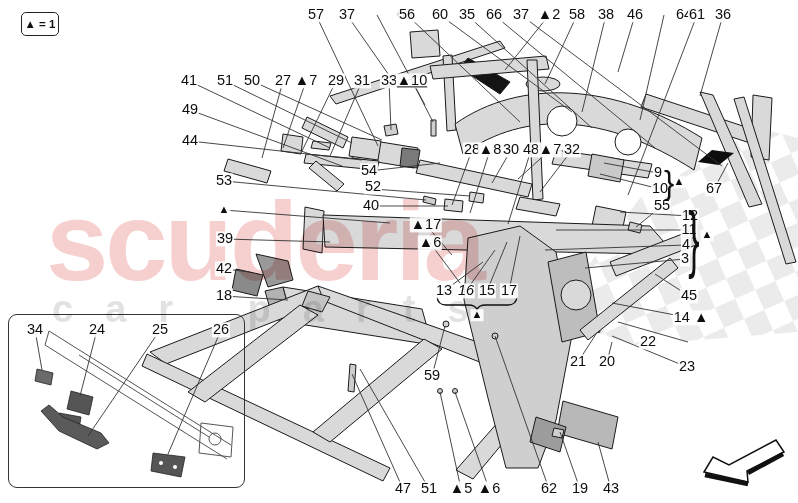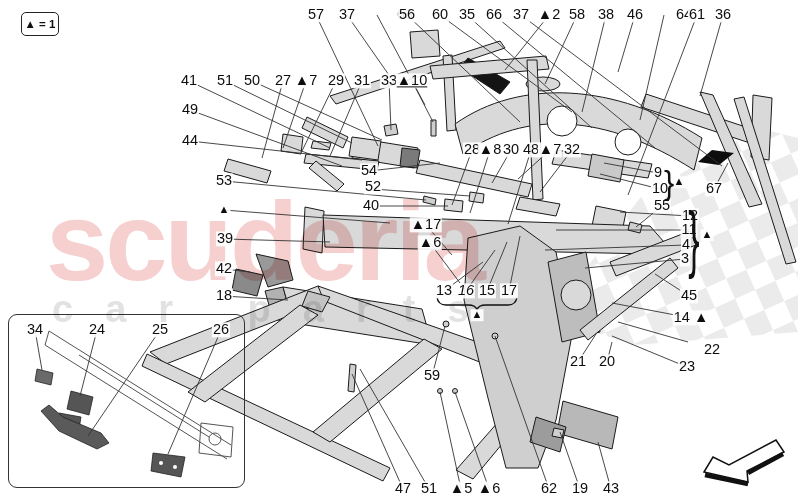--- a/index.html
+++ b/index.html
@@ -255,21 +255,21 @@
       <div class="callout" style="left: 658px; top: 173px;">9</div>
       <div class="callout" style="left: 660px; top: 189px;">10</div>
       <div class="callout" style="left: 714px; top: 189px;">67</div>
       <div class="callout" style="left: 662px; top: 206px;">55</div>
       <div class="callout" style="left: 690px; top: 216px;">12</div>
       <div class="callout" style="left: 689px; top: 230px;">11</div>
       <div class="callout" style="left: 686px; top: 245px;">4</div>
       <div class="callout" style="left: 685px; top: 259px;">3</div>
       <div class="callout" style="left: 689px; top: 296px;">45</div>
       <div class="callout" style="left: 691px; top: 318px;">14 ▲</div>
-      <div class="callout" style="left: 712px; top: 342px; margin-top: 8px;">22</div>
+      <div class="callout" style="left: 648px; top: 342px;">22</div>
       <div class="callout" style="left: 687px; top: 367px;">23</div>
       <div class="callout" style="left: 578px; top: 362px;">21</div>
       <div class="callout" style="left: 607px; top: 362px;">20</div>
       <div class="callout" style="left: 444px; top: 291px;">13</div>
       <div class="callout" style="left: 466px; top: 291px; font-style: italic;">16</div>
       <div class="callout" style="left: 487px; top: 291px;">15</div>
       <div class="callout" style="left: 509px; top: 291px;">17</div>
       <div class="callout" style="left: 432px; top: 376px;">59</div>
       <div class="callout" style="left: 403px; top: 489px;">47</div>
       <div class="callout" style="left: 429px; top: 489px;">51</div>

